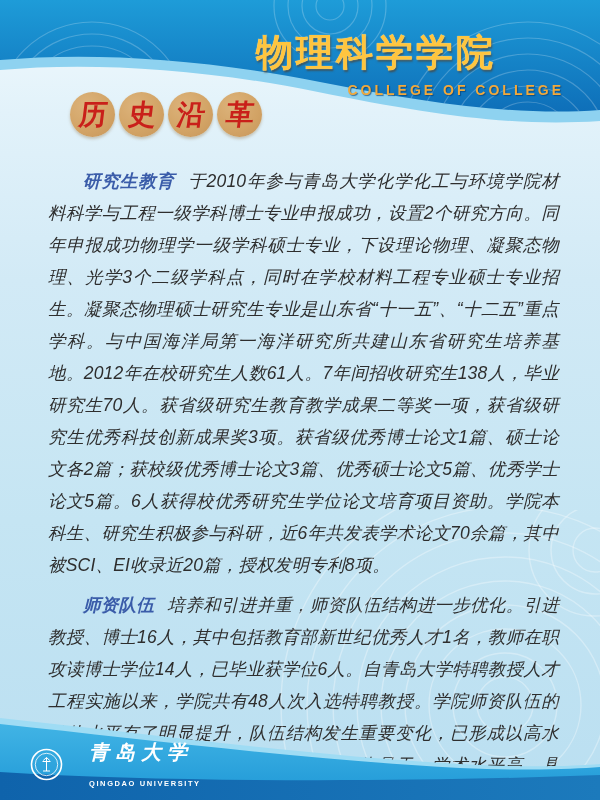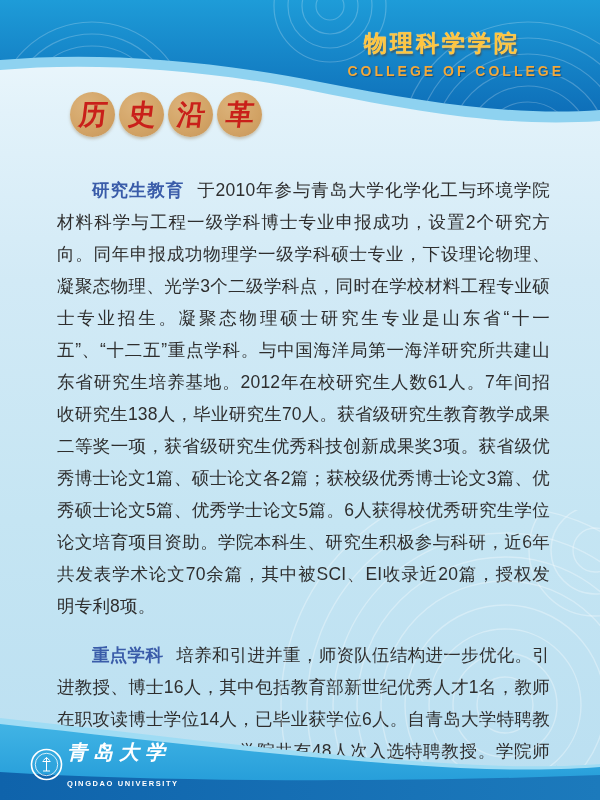--- a/index.html
+++ b/index.html
@@ -5,22 +5,22 @@
   html,body{margin:0;padding:0;background:#9db6c4;}
   .poster{
     position:relative;width:600px;height:800px;overflow:hidden;
     font-family:"Liberation Sans",sans-serif;
     background:linear-gradient(180deg,#f2fafd 0%,#e2f2fa 14%,#d2eaf6 35%,#c5e5f3 65%,#badff1 100%);
   }
   svg{display:block;}
   .hdr-wave{position:absolute;left:0;top:0;}
   .hdr-titles{position:absolute;top:28px;right:36px;text-align:right;z-index:3;}
   .hdr-cn{
-    font-size:23px;font-weight:bold;letter-spacing:3px;color:#ffc53e;
-    margin-right:44px;
+    font-size:37px;font-weight:bold;letter-spacing:3px;color:#ffc53e;
+    margin-right:68px;
     text-shadow:0 0 1px #fff3c0, 1px 2px 2px rgba(96,44,0,0.55);
   }
   .hdr-en{
     font-size:14px;font-weight:bold;letter-spacing:3px;color:#f2a93b;margin-top:4px;
     text-shadow:1px 1px 1px rgba(8,60,110,0.65);
   }
   .badge{position:absolute;left:70px;top:92px;display:flex;gap:4px;z-index:3;}
   .coin{
     width:45px;height:45px;border-radius:50%;
     background:radial-gradient(circle at 35% 30%,#dcb37b 0%,#d2a365 60%,#c6955a 100%);
@@ -30,26 +30,26 @@
   .coin span{
     color:#c9201a;font-size:28px;font-weight:bold;line-height:1;
     transform:skewX(-7deg);
     font-family:"Liberation Serif",serif;
   }
   .content{
     position:absolute;left:40px;top:157px;width:527px;z-index:2;
     font-size:17.5px;line-height:32px;text-align:justify;color:#2e2e2e;
     letter-spacing:0.2px;
   }
-  .content p{margin:17px;text-indent:2em;}
+  .content p{margin:8px;text-indent:2em;font-style:italic;}
   .sec-head{color:#3a5ca9;font-weight:bold;margin-right:0.75em;}
   .ripples-bottom{position:absolute;left:250px;top:510px;z-index:4;pointer-events:none;}
   .ftr-wave{position:absolute;left:0;top:710px;z-index:5;}
   .ftr-logo{
-    position:absolute;left:30px;top:741px;z-index:6;display:flex;align-items:center;gap:4px;color:#ffffff;
+    position:absolute;left:30px;top:741px;z-index:6;display:flex;align-items:center;gap:26px;color:#ffffff;
   }
   .seal{flex:0 0 auto;}
   .logo-cn{
     font-size:20px;font-weight:bold;font-style:italic;letter-spacing:6px;line-height:1.1;
     font-family:"Liberation Serif",serif;
   }
   .logo-en{font-size:7.5px;letter-spacing:1.6px;margin-top:16px;font-weight:bold;}
 </style>
 </head>
 <body>
@@ -110,21 +110,21 @@
     <div class="coin">
       <span>革</span>
     </div>
   </div>
 
   <div class="content">
     <p>
       <span class="sec-head">研究生教育</span><span>于2010年参与青岛大学化学化工与环境学院材料科学与工程一级学科博士专业申报成功，设置2个研究方向。同年申报成功物理学一级学科硕士专业，下设理论物理、凝聚态物理、光学3个二级学科点，同时在学校材料工程专业硕士专业招生。凝聚态物理硕士研究生专业是山东省“十一五”、“十二五”重点学科。与中国海洋局第一海洋研究所共建山东省研究生培养基地。2012年在校研究生人数61人。7年间招收研究生138人，毕业研究生70人。获省级研究生教育教学成果二等奖一项，获省级研究生优秀科技创新成果奖3项。获省级优秀博士论文1篇、硕士论文各2篇；获校级优秀博士论文3篇、优秀硕士论文5篇、优秀学士论文5篇。6人获得校优秀研究生学位论文培育项目资助。学院本科生、研究生积极参与科研，近6年共发表学术论文70余篇，其中被SCI、EI收录近20篇，授权发明专利8项。</span>
     </p>
     <p>
-      <span class="sec-head">重点学科</span><span>培养和引进并重，师资队伍结构进一步优化。引进教授、博士16人，其中包括教育部新世纪优秀人才1名，教师在职攻读博士学位14人，已毕业获学位6人。自青岛大学特聘教授人才工程实施以来，学院共有48人次入选特聘教授。学院师资队伍的整体水平有了明显提升，队伍结构发生重要变化，已形成以高水平科研人员为学术带头人、中青年教师为骨干、学术水平高、具有创新精神的人才队伍。</span>
+      <span class="sec-head">师资队伍</span><span>培养和引进并重，师资队伍结构进一步优化。引进教授、博士16人，其中包括教育部新世纪优秀人才1名，教师在职攻读博士学位14人，已毕业获学位6人。自青岛大学特聘教授人才工程实施以来，学院共有48人次入选特聘教授。学院师资队伍的整体水平有了明显提升，队伍结构发生重要变化，已形成以高水平科研人员为学术带头人、中青年教师为骨干、学术水平高、具有创新精神的人才队伍。</span>
     </p>
   </div>
 
   <svg class="ftr-wave" width="600" height="90" viewBox="0 0 600 90" aria-hidden="true">
     <defs>
       <linearGradient id="gC" x1="0" y1="0" x2="0" y2="1">
         <stop offset="0" stop-color="#41b4e5"></stop>
         <stop offset="1" stop-color="#1e97d6"></stop>
       </linearGradient>
       <linearGradient id="gD" x1="0" y1="0" x2="1" y2="0">

